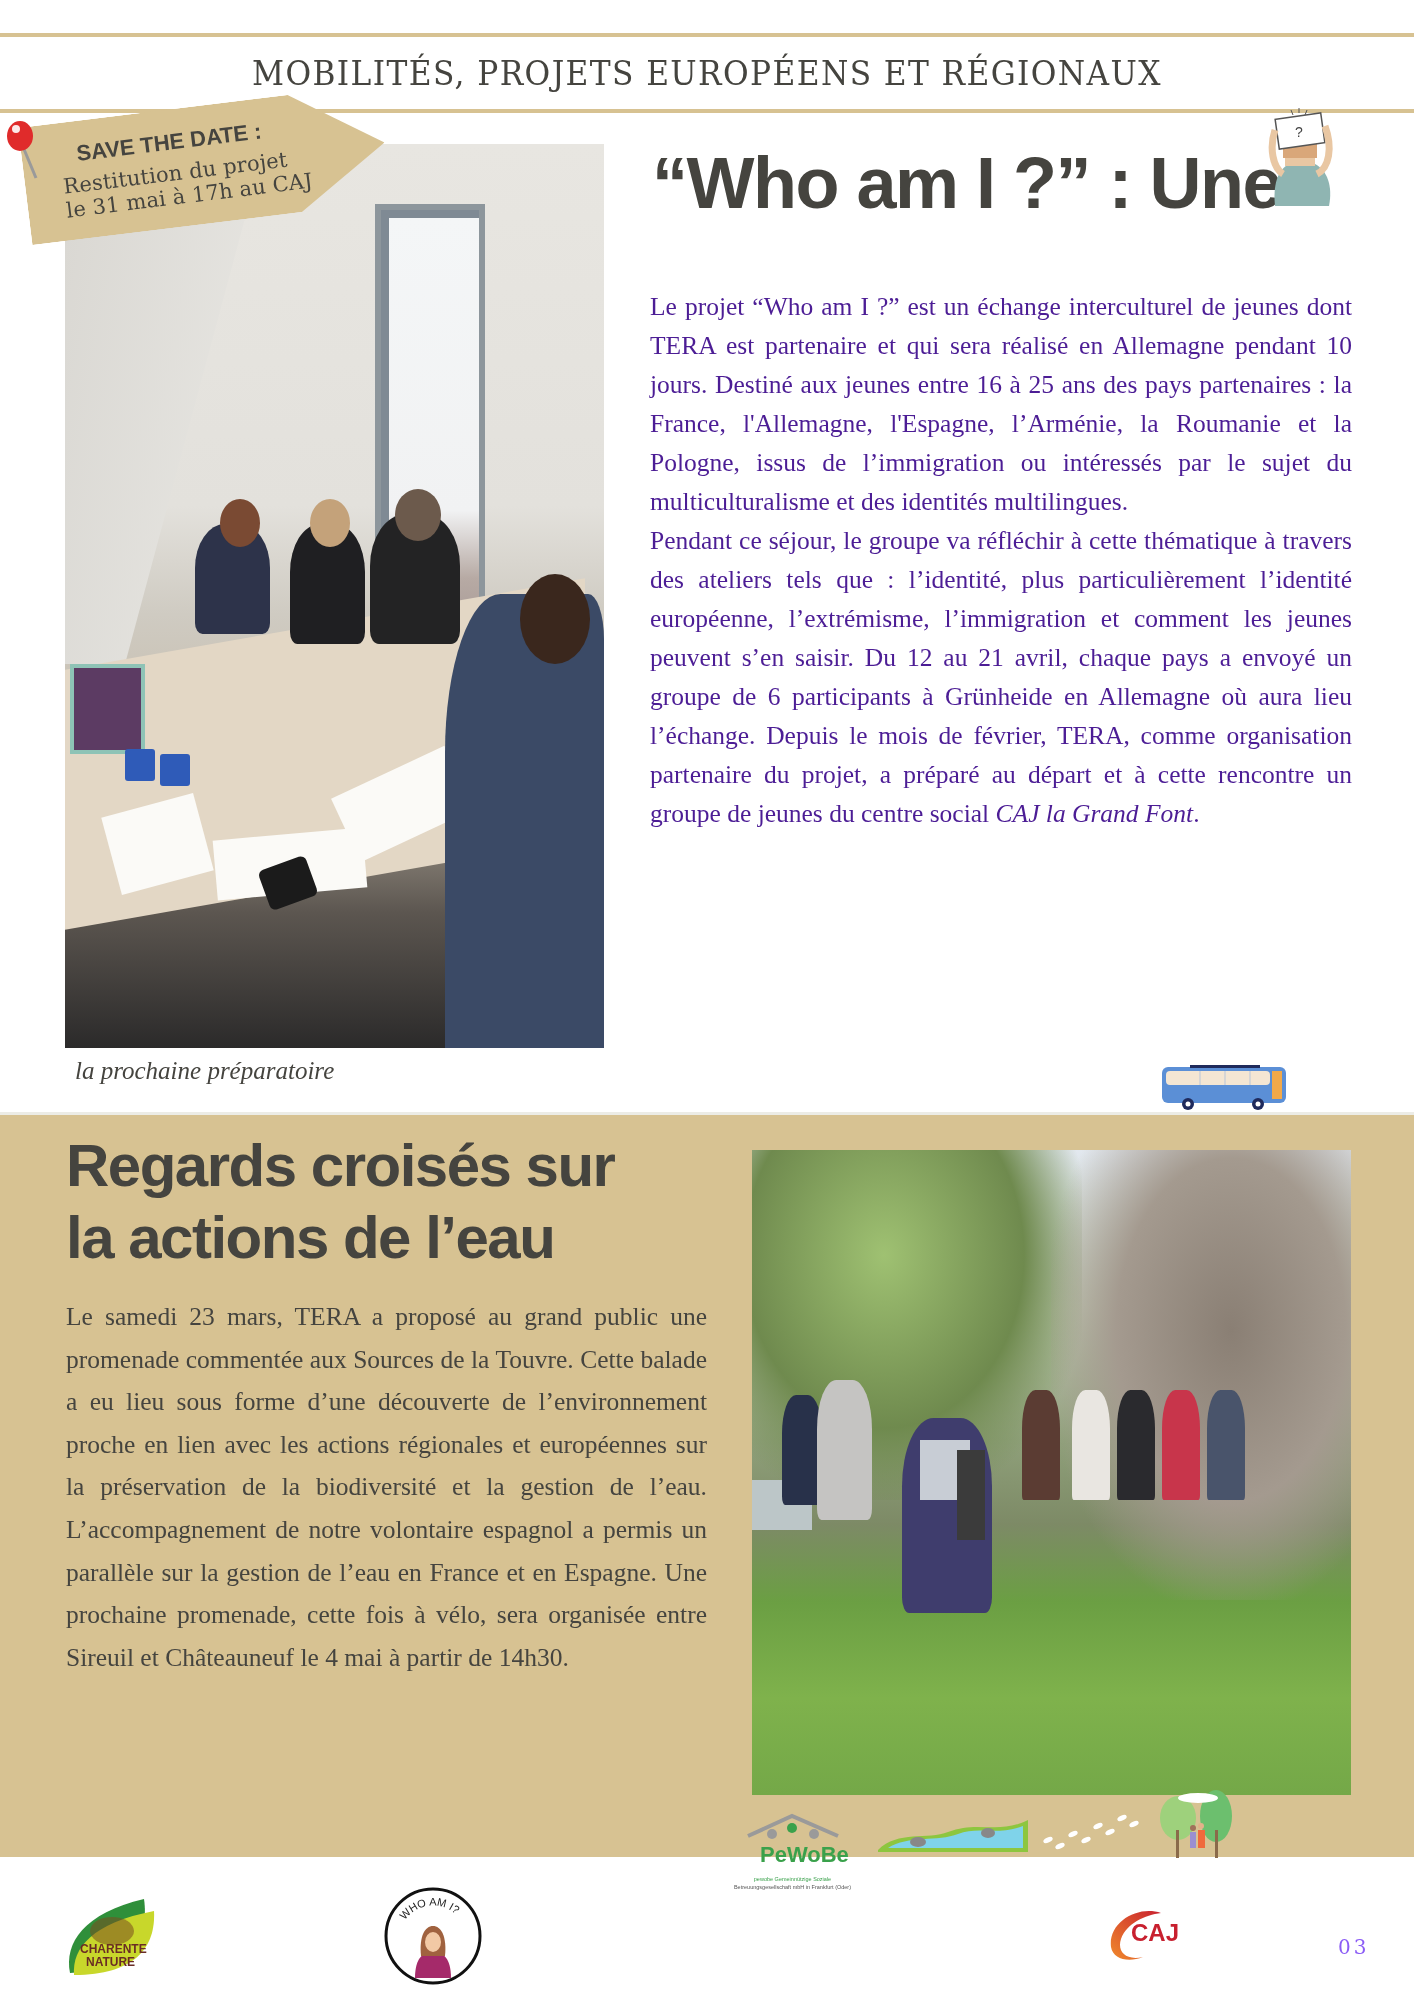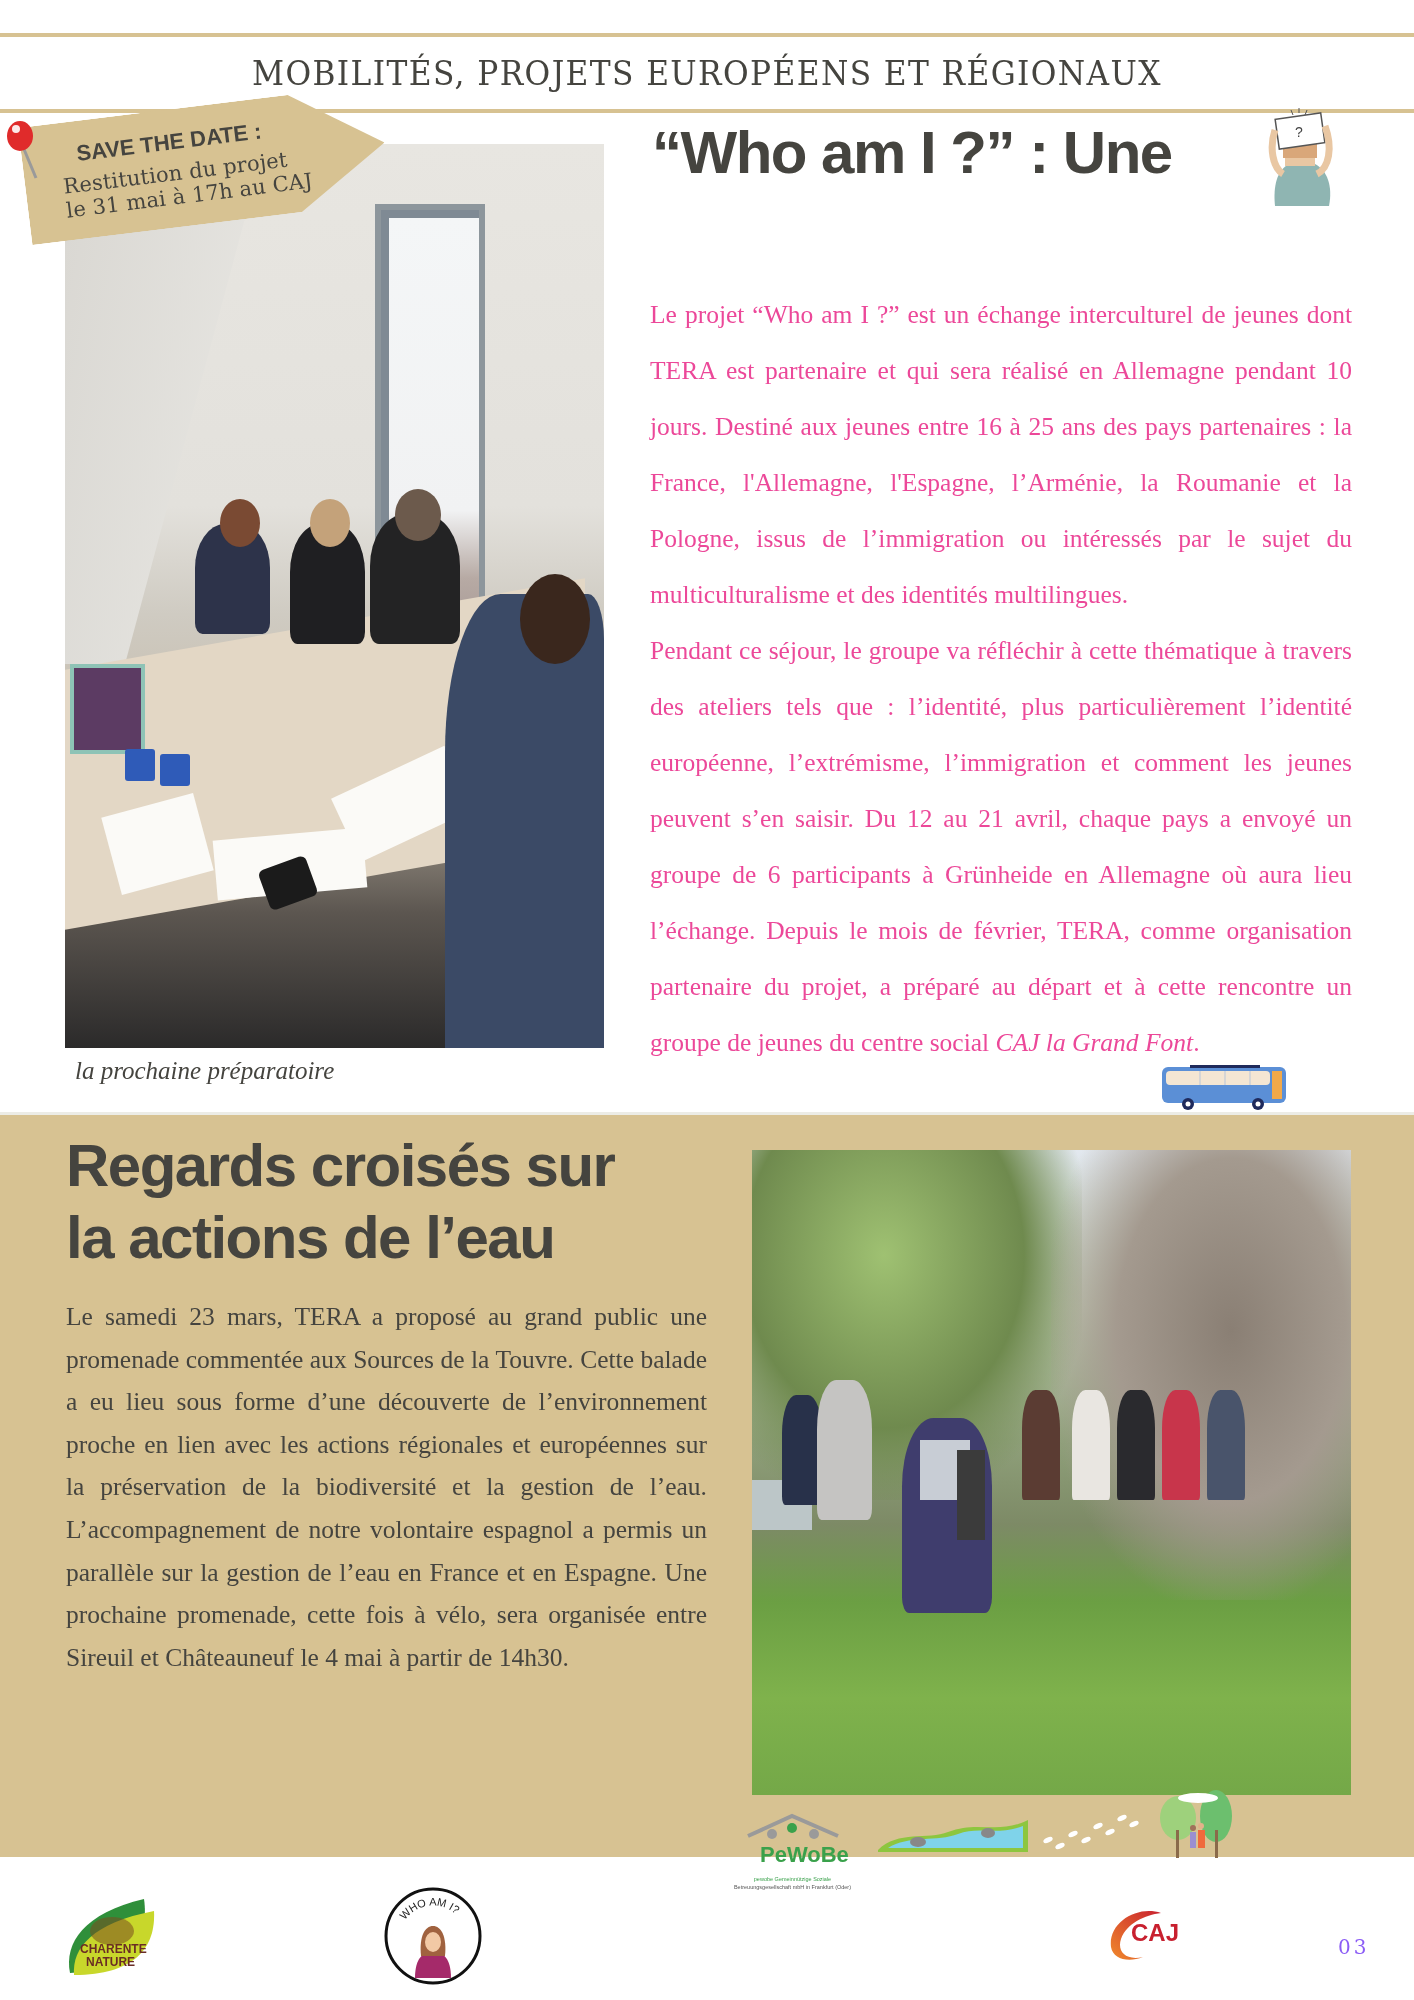--- a/index.html
+++ b/index.html
@@ -78,28 +78,28 @@
     .save-banner .l1 { top: 52px; }
     .save-banner .l2 { top: 76px; }
 
     .caption1 {
       position: absolute; left: 75px; top: 1057px;
       font-style: italic; font-size: 25px; color: #45443f;
     }
 
     
     .headline1 {
-      position: absolute; left: 652px; top: 116px; width: 710px;
-      font-family: "Liberation Sans", sans-serif; font-weight: bold; font-size: 60px;
+      position: absolute; left: 652px; top: 147px; width: 710px;
+      font-family: "Liberation Sans", sans-serif; font-weight: bold; font-size: 72px;
       line-height: 73px; color: #45443f; letter-spacing: -1.5px;
     }
     .thinking-person-icon { position: absolute; left: 1255px; top: 108px; width: 90px; height: 98px; }
     .body1 {
       position: absolute; left: 650px; top: 287px; width: 702px;
-      font-size: 25.5px; line-height: 56px; text-align: justify; color: #ec4899;
+      font-size: 25.5px; line-height: 39px; text-align: justify; color: #4c1d95;
     }
     .body1 p { margin: 0; }
     .body1 em { }
     .bus-icon { position: absolute; left: 1160px; top: 1063px; width: 132px; height: 48px; }
 
     
     .sec2 {
       position: absolute; left: 0; top: 1112px; width: 1414px; height: 745px;
       background: #d7c292; border-top: 3px solid #ecece6;
     }

